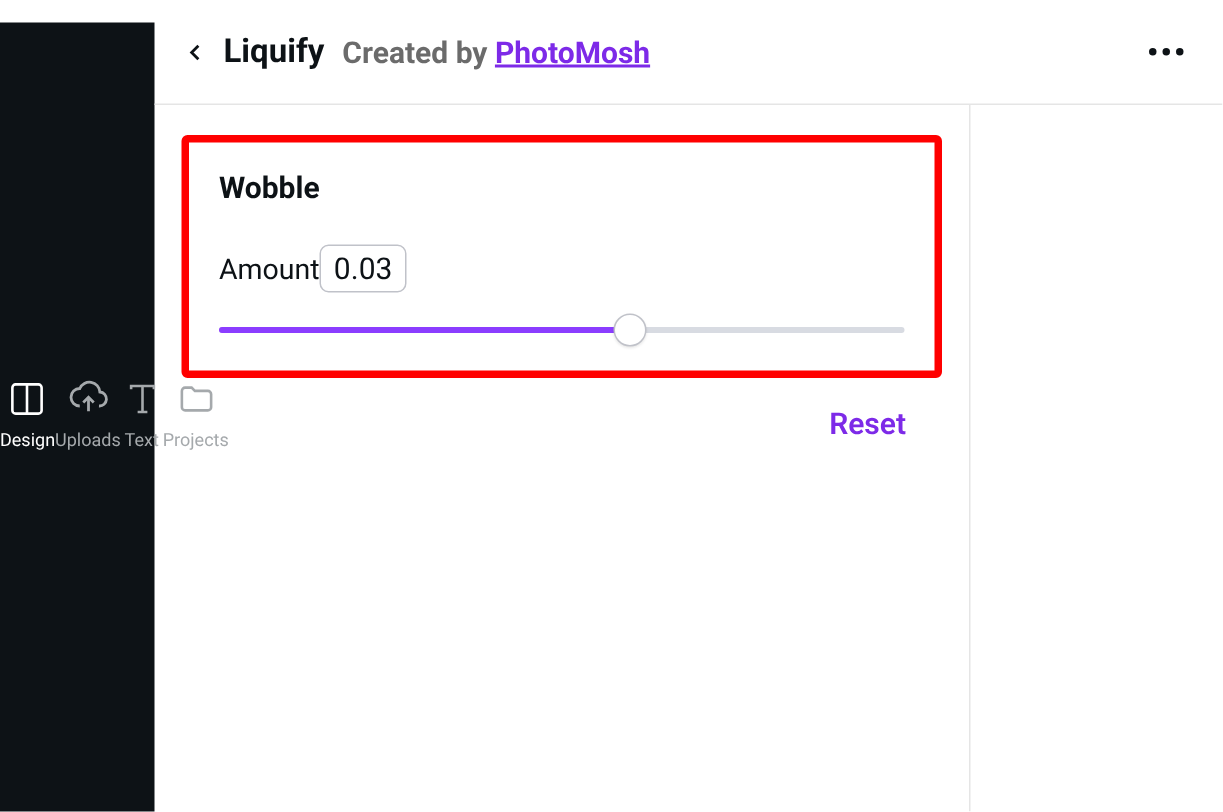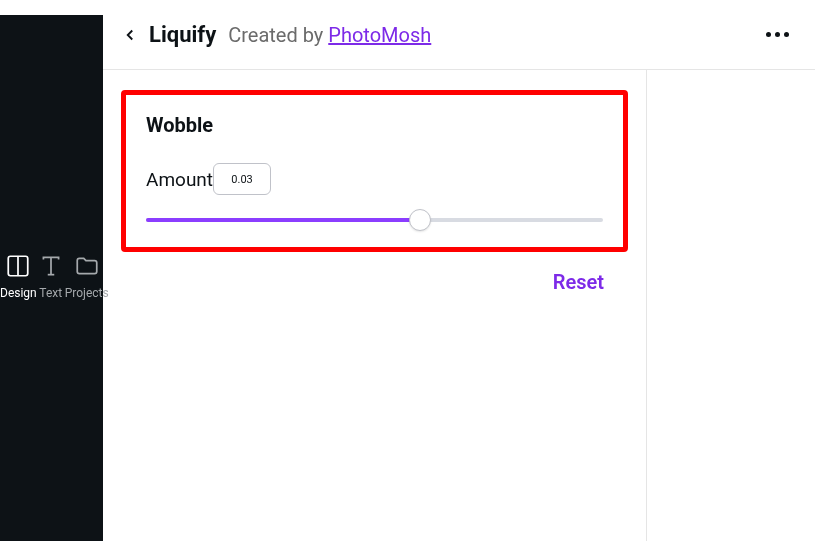--- a/index.html
+++ b/index.html
@@ -13,41 +13,41 @@
     .sidebar-label { font-size: 12px; font-weight: 400; }
     
     
     .main { flex: 1; display: flex; flex-direction: column; border-radius: 26px; }
     
     
     .header { height: 70px; display: flex; align-items: center; padding: 0 12px 0 18px; border-bottom: 1px solid #e5e5e5; }
     .back-btn { display: flex; align-items: center; cursor: pointer; }
     .back-chevron { width: 18px; height: 18px; margin-right: 6px; }
     .header-title { font-size: 22px; font-weight: 700; color: #0d1216; margin-left: 4px; }
-    .header-by { font-size: 20px; color: #6b6b6b; margin-left: 12px; font-weight: 400; }
+    .header-by { font-size: 20px; color: #6b6b6b; margin-left: 12px; font-weight: 700; }
     .header-link { font-size: 20px; color: #7d2ae8; text-decoration: underline; cursor: pointer; }
     .header-spacer { flex: 1; }
     .more-btn { display: flex; gap: 4px; cursor: pointer; padding: 8px 10px; margin-right: 4px; }
     .more-dot { width: 5px; height: 5px; border-radius: 50%; background: #0d1216; }
     
     
     .content-row { display: flex; flex: 1; }
     .panel { width: 544px; border-right: 1px solid #e5e5e5; padding: 20px 18px 0 18px; position: relative; }
     .right-area { flex: 1; background: #ebecf0; position: relative; }
     
     .edit-btn { position: absolute; top: -59px; left: 16px; right: 6px; height: 46px; background: #ebecf0; border-radius: 6px; display: flex; align-items: center; justify-content: center; font-size: 19px; font-weight: 500; color: #0d1216; cursor: pointer; border: none; }
     
     
     .wobble-box { border: 5px solid #ff0000; border-radius: 4px; padding: 18px 20px 16px 20px; }
     .section-title { font-size: 20px; font-weight: 700; color: #0d1216; margin-bottom: 26px; }
     
     .control-row { margin-bottom: 26px; }
     .control-header { display: flex; align-items: center; margin-bottom: 14px; }
     .control-label { font-size: 19px; color: #0d1216; font-weight: 400; }
-    .control-input { width: 58px; height: 32px; border: 1px solid #c0c2c9; border-radius: 6px; text-align: center; font-size: 11px; color: #0d1216; background: #fff; font-family: inherit; }
+    .control-input { width: 58px; height: 32px; border: 1px solid #c0c2c9; border-radius: 6px; text-align: center; font-size: 20px; color: #0d1216; background: #fff; font-family: inherit; }
     .slider { position: relative; height: 22px; cursor: pointer; }
     .slider-track { position: absolute; top: 50%; transform: translateY(-50%); height: 4px; width: 100%; background: #d8dbe2; border-radius: 2px; }
     .slider-fill { position: absolute; top: 50%; transform: translateY(-50%); height: 4px; background: #8b3dff; border-radius: 2px; }
     .slider-thumb { position: absolute; top: 50%; width: 22px; height: 22px; border-radius: 50%; background: #fff; border: 1px solid #c0c2c9; transform: translate(-50%, -50%); box-shadow: 0 1px 2px rgba(0,0,0,0.1); }
     
     .control-row:last-child { margin-bottom: 0; }
     
     .reset-btn { display: block; margin-left: auto; margin-right: 24px; margin-top: 18px; font-size: 20px; font-weight: 600; color: #7d2ae8; background: none; border: none; cursor: pointer; font-family: inherit; }
     
     
@@ -58,20 +58,30 @@
 
 <div class="sidebar">
   <div class="sidebar-item">
     <span class="sidebar-icon">
       <svg width="26" height="26" viewBox="0 0 24 24" fill="none" stroke="#fff" stroke-width="1.6">
           <rect x="3" y="3" width="18" height="18" rx="2"></rect>
           <line x1="12" y1="3" x2="12" y2="21"></line>
         </svg>
     </span>
     <span class="sidebar-label">Design</span>
+  </div>
+  <div class="sidebar-item">
+    <span class="sidebar-icon">
+      <svg width="28" height="28" viewBox="0 0 24 24" fill="none" stroke="#a5a9ac" stroke-width="1.6">
+          <path d="M7 16a5 5 0 0 1 0-10 6 6 0 0 1 11.5 2A4 4 0 0 1 18 16"></path>
+          <path d="M12 12v7"></path>
+          <path d="M9 14l3-3 3 3"></path>
+        </svg>
+    </span>
+    <span class="sidebar-label">Uploads</span>
   </div>
   <div class="sidebar-item">
     <span class="sidebar-icon">
       <svg width="26" height="26" viewBox="0 0 24 24" fill="none" stroke="#a5a9ac" stroke-width="1.6">
           <path d="M5 6V4h14v2"></path>
           <path d="M12 4v16"></path>
           <path d="M9 20h6"></path>
         </svg>
     </span>
     <span class="sidebar-label">Text</span>

